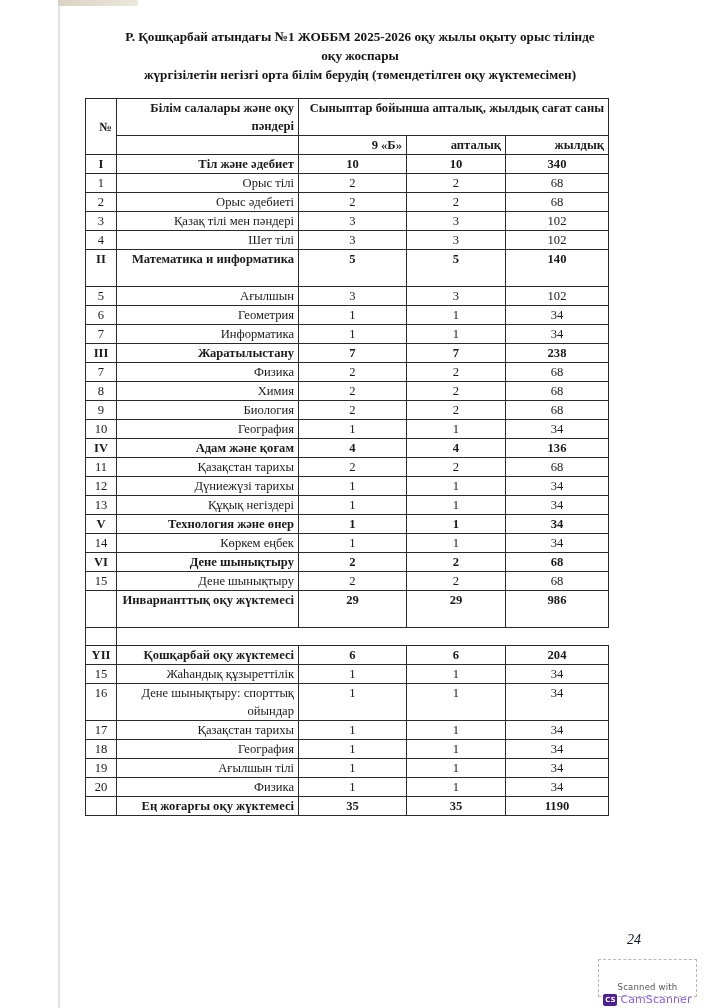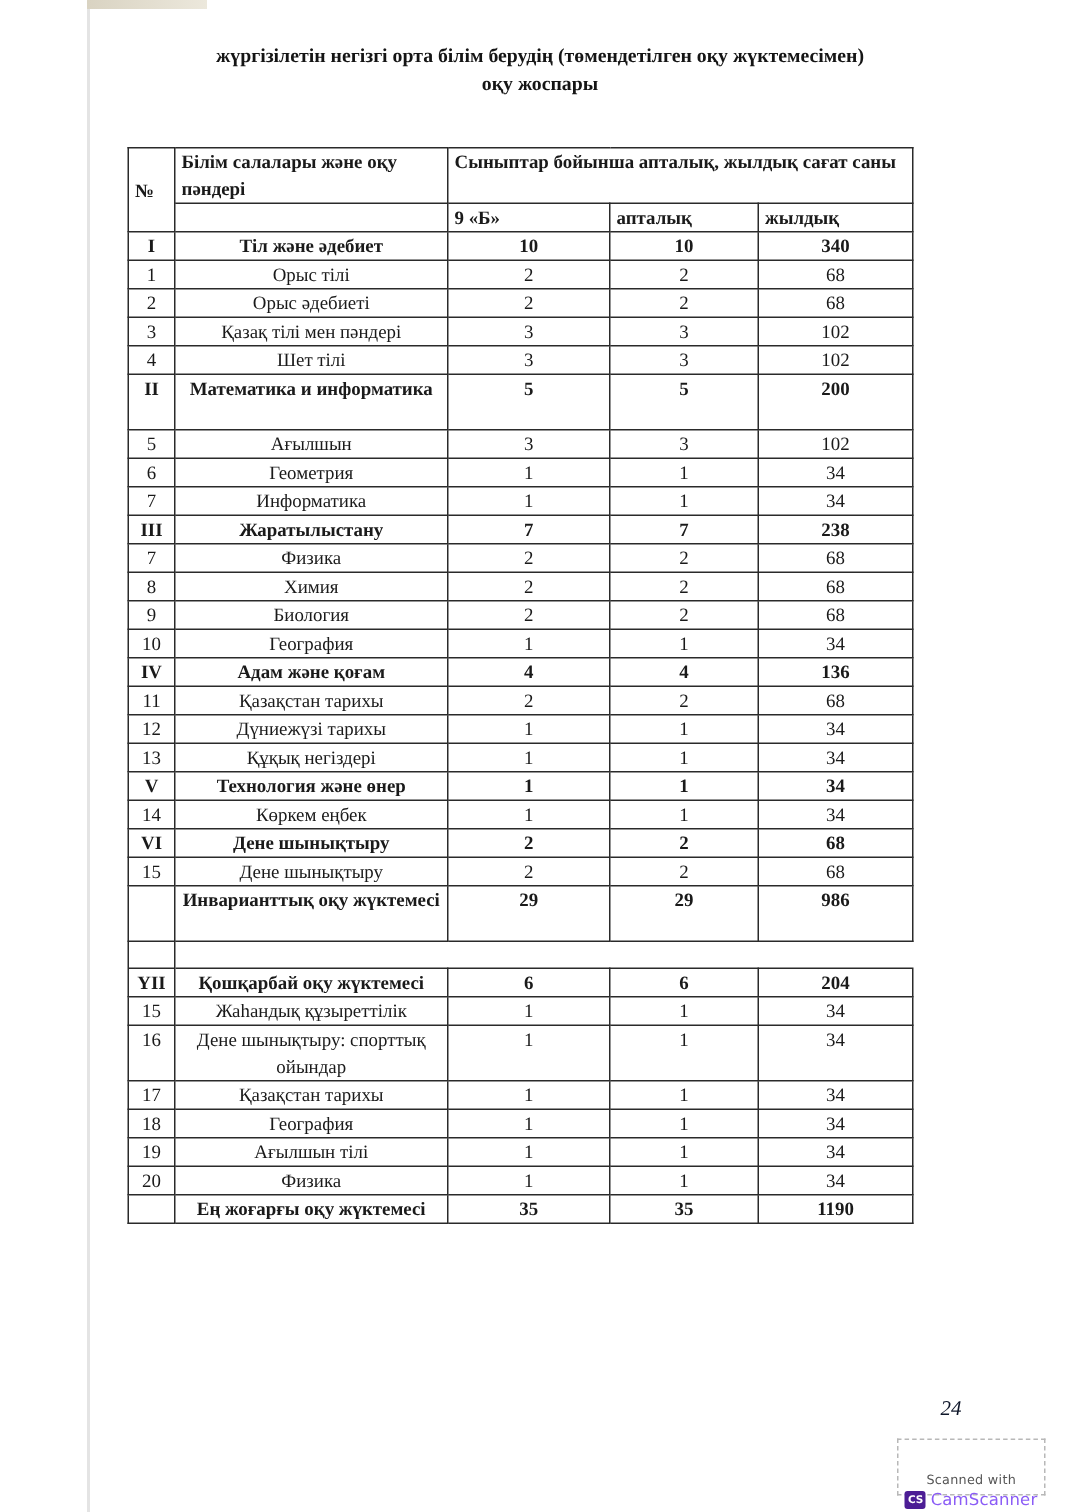--- a/index.html
+++ b/index.html
@@ -35,23 +35,23 @@
       border: 1px solid #2a2a2a; padding: 0 4px; height: 18px; line-height: 18px;
       vertical-align: top; overflow: hidden;
     }
     col.c-num { width: 31px; }
     col.c-name { width: 182px; }
     col.c-b { width: 108px; }
     col.c-w { width: 99px; }
     col.c-y { width: 103px; }
     td.num { text-align: center; }
     td.val { text-align: center; }
-    td.head { font-weight: bold; text-align: left; line-height: 19px; }
+    td.head { font-weight: bold; text-align: right; line-height: 19px; }
     tr.bold td { font-weight: bold; }
-    td.name { text-align: center; white-space: normal; }
+    td.name { text-align: right; white-space: normal; }
     tr.tall td { height: 36px; }
     tr.gap td { height: 17px; border-top: 1px solid #2a2a2a; border-bottom: 1px solid #2a2a2a; }
     tr.gap td.g-rest { border-right: none; border-left: none; border-top: none; }
     .page-num {
       position: absolute; left: 627px; top: 932px; font-size: 14px;
       font-style: italic; color: #0f172a;
     }
     .badge {
       position: absolute; left: 598px; top: 959px; width: 97px; height: 36px;
       border: 1px dashed #b8b8b8; background: #ffffff;
@@ -66,22 +66,23 @@
     .badge .brand-name { font-size: 11px; color: #8b5cf6; font-weight: normal; letter-spacing: 0.1px; }
   </style>
 </head>
 <body>
 
 <div class="edge-strip"></div>
 <div class="paper-top"></div>
 <div class="paper-edge"></div>
 
 <div class="title">
+  <div>Р. Қошқарбай атындағы №1 ЖОББМ 2025-2026 оқу жылы оқыту  орыс тілінде</div>
+  <div>оқу жоспары</div>
   <div>жүргізілетін негізгі орта білім берудің  (төмендетілген оқу жүктемесімен)</div>
-  <div>оқу жоспары</div>
 </div>
 
 <table class="plan">
   <colgroup>
     <col class="c-num">
       <col class="c-name">
       <col class="c-b">
       <col class="c-w">
       <col class="c-y">
   </colgroup>
@@ -130,21 +131,21 @@
         <td class="name">Шет тілі</td>
         <td class="val">3</td>
         <td class="val">3</td>
         <td class="val">102</td>
       </tr>
       <tr class="bold tall">
         <td class="num">II</td>
         <td class="name">Математика  и информатика</td>
         <td class="val">5</td>
         <td class="val">5</td>
-        <td class="val">200</td>
+        <td class="val">140</td>
       </tr>
       <tr class="">
         <td class="num">5</td>
         <td class="name">Ағылшын</td>
         <td class="val">3</td>
         <td class="val">3</td>
         <td class="val">102</td>
       </tr>
       <tr class="">
         <td class="num">6</td>

